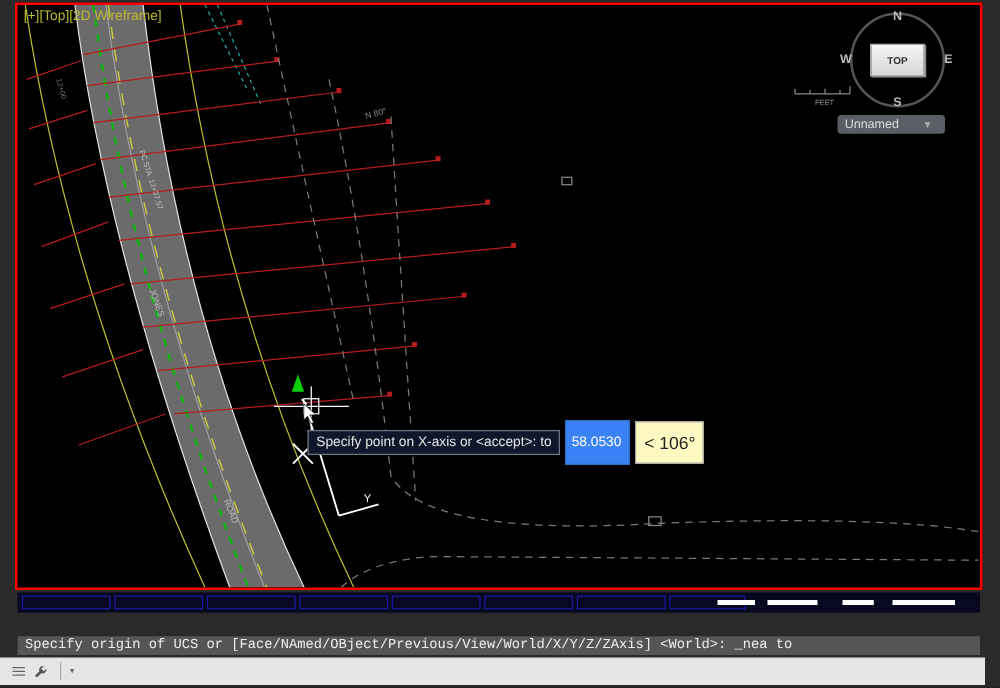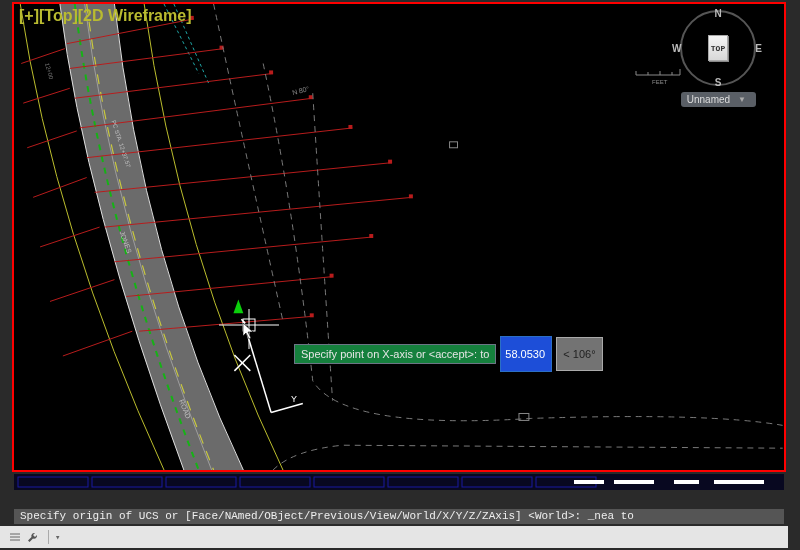--- a/index.html
+++ b/index.html
@@ -1,37 +1,37 @@
 <!DOCTYPE html>
 <html><head>
 <meta charset="utf-8">
 <style>
   * { margin: 0; padding: 0; box-sizing: border-box; }
   html, body { width: 800px; height: 550px; background: #2a2a2a; font-family: "Segoe UI", Tahoma, sans-serif; overflow: hidden; color: #ddd; font-size: 12px; }
   .app { position: relative; width: 800px; height: 550px; background: #2a2a2a; }
   .viewport { position: absolute; left: 12px; top: 2px; width: 774px; height: 470px; border: 2px solid #ff0000; background: #000; overflow: hidden; }
-  .view-label { position: absolute; left: 5px; top: 3px; color: #b9bb30; font-size: 16px; font-weight: 700; z-index: 5; }
+  .view-label { position: absolute; left: 5px; top: 3px; color: #b9bb30; font-size: 11px; font-weight: 400; z-index: 5; }
   .right-edge { position:absolute; right:0; top:0; width:12px; height:550px; background:#2a2a2a; }
   svg.drawing { position: absolute; inset: 0; width: 100%; height: 100%; }
   .viewcube-wrap { position: absolute; right: 28px; top: 6px; width: 110px; height: 90px; z-index: 6; }
   .viewcube-circle { position: absolute; right: 0; top: 0; width: 76px; height: 76px; border: 2px solid #555; border-radius: 50%; }
   .vc-text { position: absolute; font-size: 10px; color: #bbb; font-weight: 600; }
   .vc-n { top: -4px; left: 50%; transform: translateX(-50%); }
   .vc-s { bottom: -4px; left: 50%; transform: translateX(-50%); }
   .vc-e { right: -8px; top: 50%; transform: translateY(-50%); }
   .vc-w { left: -10px; top: 50%; transform: translateY(-50%); }
-  .vc-face { position: absolute; left: 50%; top: 50%; transform: translate(-50%,-50%); width: 20px; height: 26px; background: linear-gradient(#f5f5f5,#d8d8d8); color: #333; font-size: 8px; font-weight: 700; display: flex; align-items: center; justify-content: center; border: 1px solid #aaa; box-shadow: 1px 1px 0 #888; font-family: Liberation Mono, monospace; }
-  .unnamed-chip { position: absolute; right: 28px; top: 88px; background: #5a5f66; color: #ddd; font-size: 10px; padding: 2px 10px 2px 6px; border-radius: 3px; z-index: 6; display: flex; align-items: center; gap: 8px; justify-content: space-between; }
+  .vc-face { position: absolute; left: 50%; top: 50%; transform: translate(-50%,-50%); width: 44px; height: 26px; background: linear-gradient(#f5f5f5,#d8d8d8); color: #333; font-size: 8px; font-weight: 700; display: flex; align-items: center; justify-content: center; border: 1px solid #aaa; box-shadow: 1px 1px 0 #888; }
+  .unnamed-chip { position: absolute; right: 28px; top: 88px; background: #5a5f66; color: #ddd; font-size: 10px; padding: 2px 10px 2px 6px; border-radius: 3px; z-index: 6; display: flex; align-items: center; gap: 19px; justify-content: space-between; }
   .chev { font-size: 8px; color: #aaa; }
   .scale-mark { position:absolute; right:100px; top:55px; width:50px; height:26px; z-index:5; }
 
   .tooltip-group { position: absolute; left: 232px; top: 332px; z-index: 7; display: flex; align-items: center; gap: 4px; }
-  .tooltip { background: #15803d; color: #e5e5e5; font-size: 11px; padding: 3px 6px; border: 1px solid #6c7585; white-space: nowrap; margin-left: 48px; }
-  .dyn-input { background: #1d4ed8; color: #fff; font-size: 11px; padding: 17px 4px; border: 1px solid #2c6fc4; font-family: inherit; width: 52px; height: 18px; }
-  .dyn-angle { background: #737373; color: #222; font-size: 11px; padding: 2px 6px; border: 1px solid #aaa; height: 34px; display: flex; align-items: center; }
+  .tooltip { background: #0f172a; color: #e5e5e5; font-size: 11px; padding: 3px 6px; border: 1px solid #6c7585; white-space: nowrap; }
+  .dyn-input { background: #3b82f6; color: #fff; font-size: 11px; padding: 17px 4px; border: 1px solid #2c6fc4; font-family: inherit; width: 52px; height: 18px; }
+  .dyn-angle { background: #fef9c3; color: #222; font-size: 14px; padding: 2px 6px; border: 1px solid #aaa; height: 34px; display: flex; align-items: center; }
 
   .crosshair-group { position:absolute; left:205px; top:305px; width:80px; height:80px; z-index:6; pointer-events:none; }
   .cx-cursor { position:absolute; left:23px; top:13px; z-index:8; }
 
   .model-tabs { position:absolute; left:14px; top:474px; width:770px; height:16px; background:#0a0a20; z-index:2; }
 
   .cmd-history { position: absolute; left: 14px; top: 490px; width: 770px; height: 34px; background: #4a4a4a; border: 1px solid #222; display: flex; flex-direction: column; justify-content: center; padding-left: 6px; font-family: Consolas, monospace; font-size: 11px; color: #d5d5d5; }
   .cmd-history .row { line-height: 14px; white-space: nowrap; overflow: hidden; }
   .hilite { background: #fff; color: #000; padding: 0 2px; }
 

